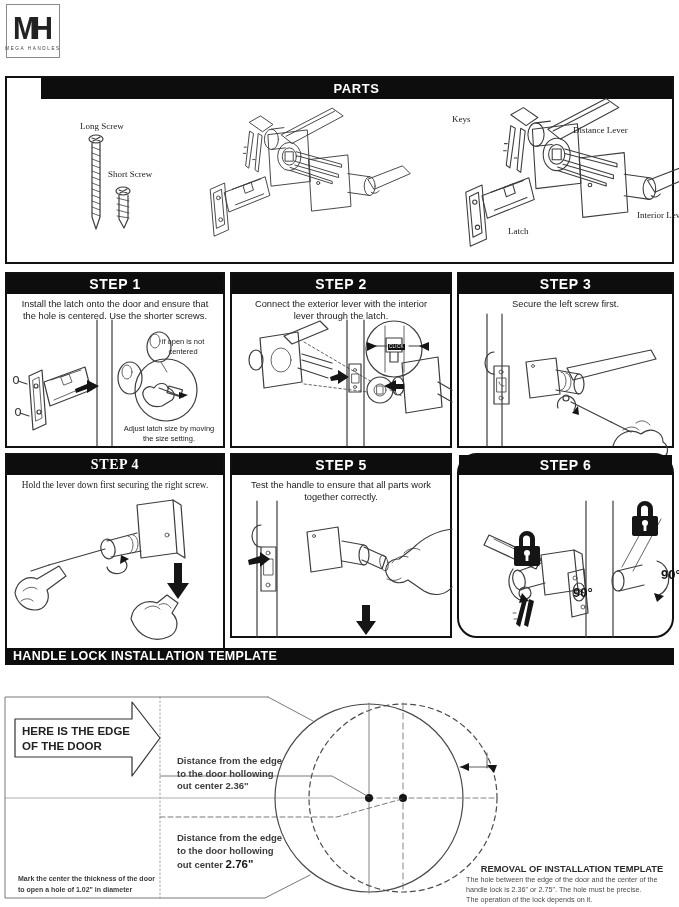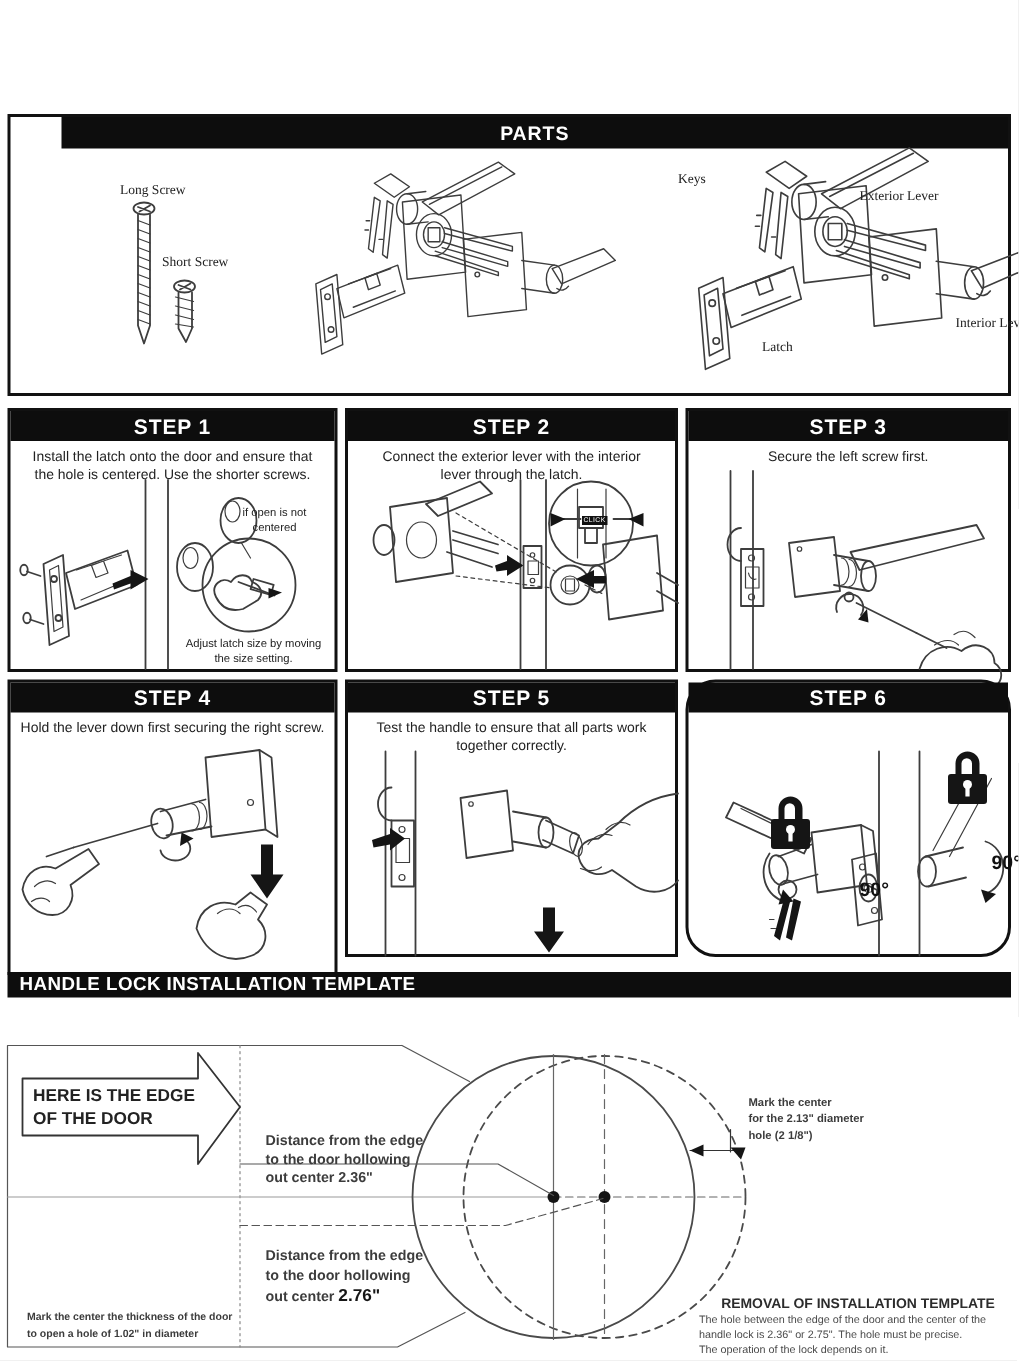--- a/index.html
+++ b/index.html
@@ -47,20 +47,24 @@
   .big-val{font-size:11.5px;font-weight:800;color:#161616;}
   .removal{position:absolute;left:466px;top:191px;width:212px;}
   .removal-title{font-size:9.3px;font-weight:800;color:#2c2c2c;text-align:center;margin:0 0 1px 0;}
   .removal-body{font-size:7.2px;color:#4a4a4a;line-height:1.4;white-space:pre-line;margin:0;}
 </style>
 </head>
 <body>
 
 <div id="page">
 
+  <div class="logo">
+    <div class="monogram">MH</div>
+    <div class="brand">MEGA HANDLES</div>
+  </div>
 
   <div class="framed" style="left:5px;top:76px;width:669px;height:188px;padding-left:34px;">
     <div class="black-bar parts-bar">PARTS</div>
     <div style="position:relative;height:163px;font-family:Liberation Serif, serif;">
       <svg class="ln" width="665" height="163" viewBox="0 0 665 163">
         <defs>
           <g id="lockset">
 
             <path d="M52 22 l14 -8 16 11 -13 9 z"></path>
             <path d="M52 34 l-5 44 4 3 6 -44 z"></path>
@@ -112,21 +116,21 @@
             <path d="M78 91 l8 3 M79 94 l7 -4"></path>
           <path d="M78 96 L78 120 M87 96 L87 120 M78 120 L83 129 L87 120"></path>
           <path class="thin" d="M76 99 l12 3 M76 105 l12 3 M76 111 l12 3 M76 117 l12 2"></path>
         </g>
         <use href="#lockset" transform="translate(168,6) scale(0.78)"></use>
         <use href="#lockset" transform="translate(423,-4) scale(0.9)"></use>
       </svg>
       <span class="part-label" style="left:39px;top:22px;">Long Screw</span>
       <span class="part-label" style="left:67px;top:70px;">Short Screw</span>
       <span class="part-label" style="left:411px;top:15px;">Keys</span>
-      <span class="part-label" style="left:532px;top:26px;">Exterior Lever</span>
+      <span class="part-label" style="left:532px;top:26px;">Distance Lever</span>
       <span class="part-label" style="left:467px;top:127px;">Latch</span>
       <span class="part-label" style="left:596px;top:111px;">Interior Lever</span>
     </div>
   </div>
 
   <div class="framed" style="left:5px;top:272px;width:220px;height:176px;">
     <div class="black-bar step-bar">STEP 1</div>
     <div class="step-desc">Install the latch onto the door and ensure that
 the hole is centered. Use the shorter screws.</div>
     <svg class="ln canvas" style="left:2px;top:46px;" width="214" height="126" viewBox="0 0 214 126">
@@ -212,21 +216,21 @@
       <circle cx="105" cy="84" r="3"></circle>
       <path d="M97 94 a9 9 0 1 1 16 2"></path>
       <polygon class="blk" points="111,99 117,92 118,101"></polygon>
       <path d="M110 88 L150 108" stroke-width="2.2"></path>
       <path d="M150 108 L170 118" stroke-width="6"></path>
       <path d="M152 132 c4 -14 18 -18 28 -12 c10 -8 22 -2 22 8 c6 4 6 12 0 16 l-14 8"></path>
       <path class="thin" d="M162 116 c6 -4 12 -4 16 0 M175 109 c6 -4 10 -2 14 2"></path>
     </svg>
   </div>
 
-  <div class="framed" style="left:5px;top:453px;width:220px;height:197px;">
+  <div class="framed" style="left:5px;top:453px;width:220px;height:197px;font-family:Liberation Serif, serif;">
     <div class="black-bar step-bar">STEP 4</div>
     <div class="step-desc">Hold the lever down first securing the right screw.</div>
     <svg class="ln canvas" style="left:2px;top:40px;" width="216" height="142" viewBox="0 0 216 142">
       <path d="M128 10 L164 5 L168 58 L132 63 Z"></path>
       <path d="M164 5 L172 10 L176 63 L168 58"></path>
       <circle class="thin" cx="158" cy="40" r="2"></circle>
       <path d="M128 38 L98 46 M132 56 L102 62"></path>
       <ellipse cx="99" cy="54" rx="7" ry="10" transform="rotate(-12 99 54)"></ellipse>
       <path class="thin" d="M124 40 a5 9 0 0 1 0 18 M119 41 a5 9 0 0 1 0 18"></path>
       <path d="M40 70 L96 54" stroke-width="2.2"></path>
@@ -347,23 +351,20 @@
     <div class="tpl-label dist" style="left:177px;top:70px;width:112px;">
       <span>Distance from the edge
 to the door hollowing
 out center </span><span>2.36"</span>
     </div>
     <div class="tpl-label dist" style="left:177px;top:147px;width:112px;">
       <span>Distance from the edge
 to the door hollowing
 out center </span><span class="big-val">2.76"</span>
     </div>
-    <div class="tpl-label" style="left:499px;top:57px;width:90px;font-size:7.5px;line-height:1.45;">Mark the center
-for the 2.13" diameter
-hole (2 1/8")</div>
     <div class="tpl-label" style="left:18px;top:201px;width:150px;font-size:7px;line-height:1.55;">Mark the center the thickness of the door
 to open a hole of 1.02" in diameter</div>
     <div class="removal">
       <p class="removal-title">REMOVAL OF INSTALLATION TEMPLATE</p>
       <p class="removal-body">The hole between the edge of the door and the center of the
 handle lock is 2.36" or 2.75". The hole must be precise.
 The operation of the lock depends on it.</p>
     </div>
   </div>
 

